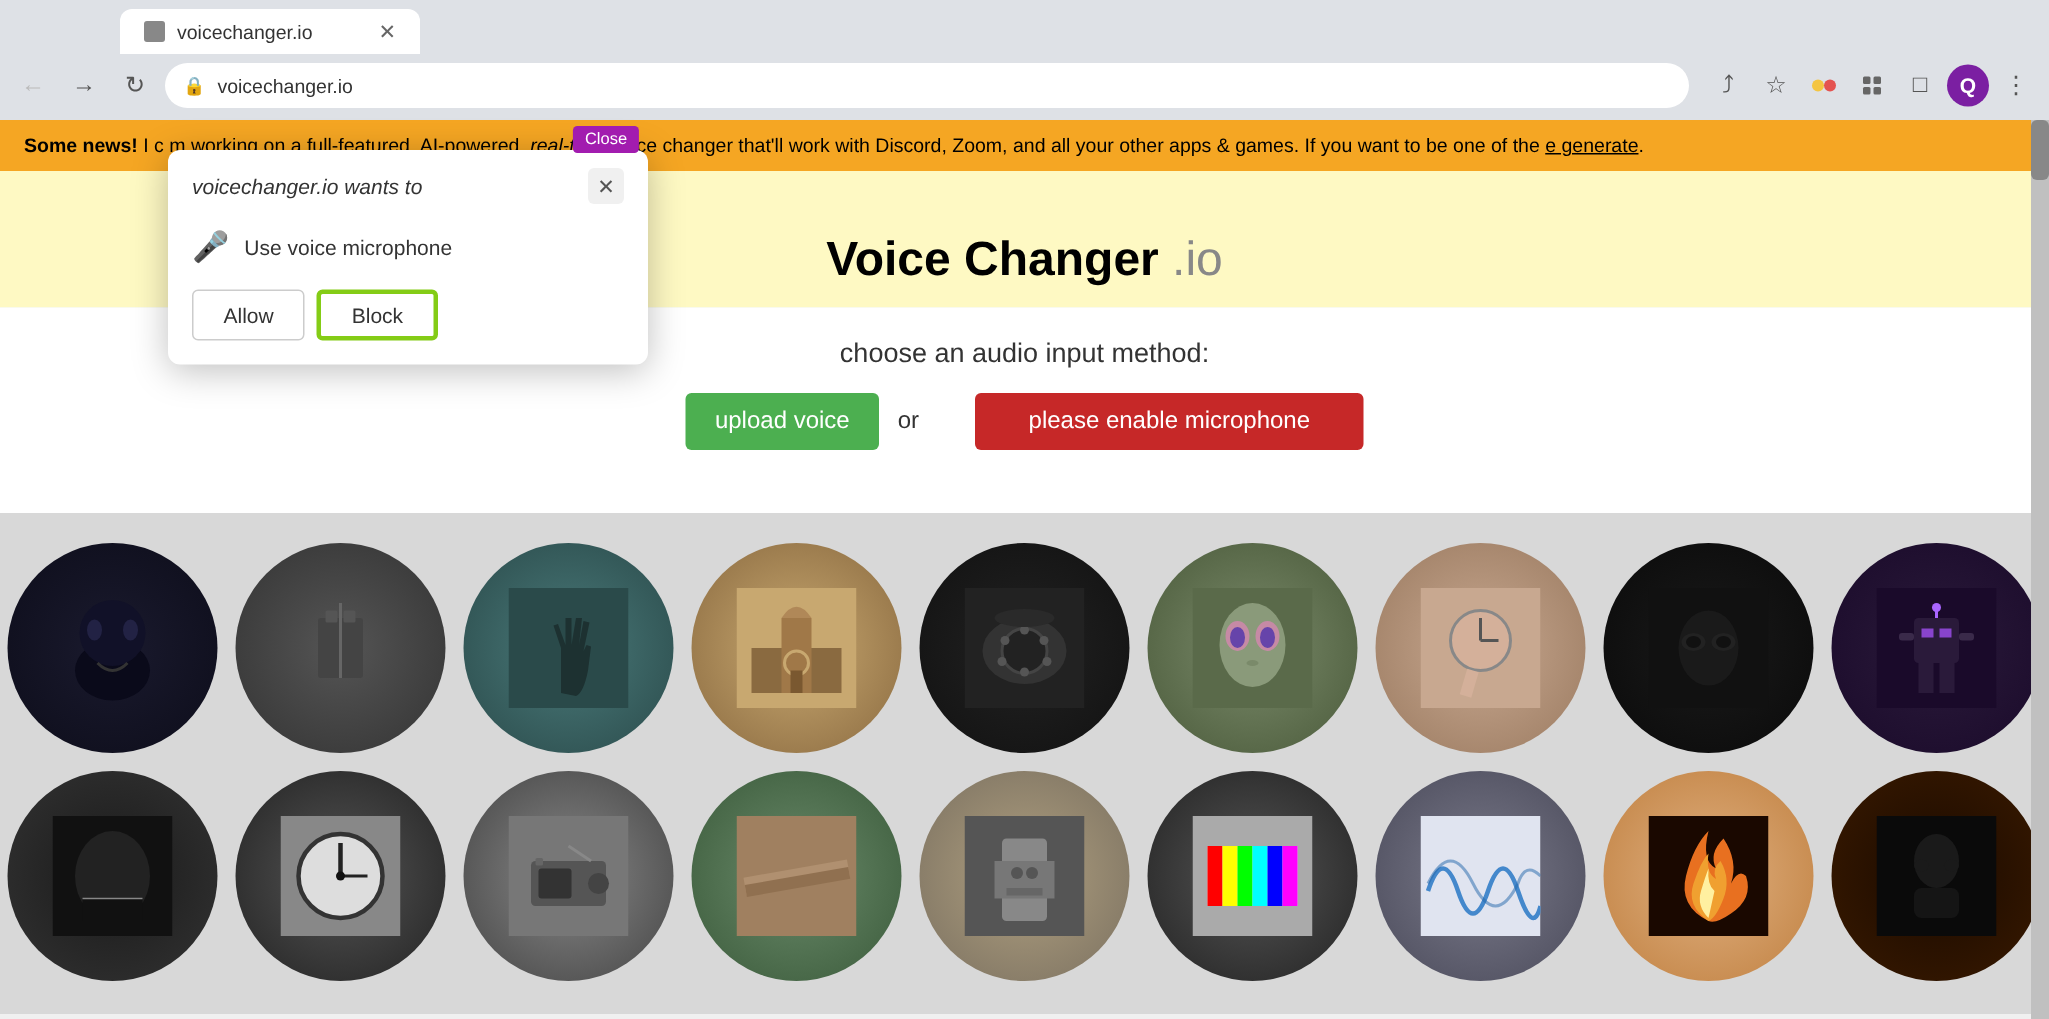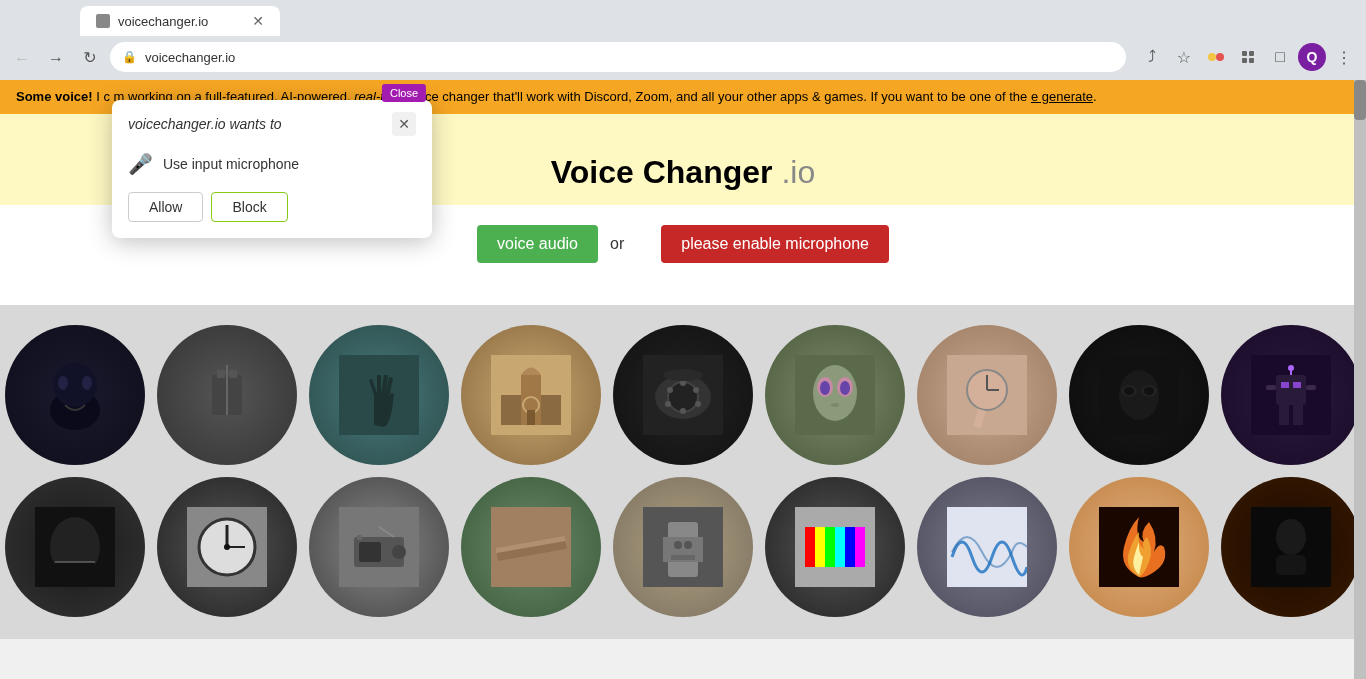--- a/index.html
+++ b/index.html
@@ -171,21 +171,21 @@
       padding: 10px 20px;
       border-radius: 4px;
       font-size: 16px;
       cursor: pointer;
       font-weight: 500;
     }
     .btn-mic {
       background: #c62828;
       color: #fff;
       border: none;
-      padding: 10px 20px;
+      padding: 10px 36px;
       border-radius: 4px;
       font-size: 16px;
       cursor: pointer;
       font-weight: 500;
       margin-left: 25px;
     }
     .or-text {
       font-size: 16px;
       color: #333;
     }
@@ -330,21 +330,21 @@
       background: #fff;
       border: 1px solid #ccc;
       padding: 6px 20px;
       border-radius: 4px;
       font-size: 14px;
       cursor: pointer;
       color: #333;
     }
     .btn-block {
       background: #fff;
-      border: 1px solid #84cc16;
+      border: 3px solid #84cc16;
       padding: 6px 20px;
       border-radius: 4px;
       font-size: 14px;
       cursor: pointer;
       color: #333;
     }
 
     .page-wrapper { position: relative; }
   </style>
 </head>
@@ -393,39 +393,40 @@
         <div class="profile-icon">Q</div>
         <button class="toolbar-icon-btn">⋮</button>
       </div>
     </div>
   </div>
 
   <div class="page-content">
 
     <div class="news-banner">
       <span>
-        <strong>Some voice!</strong>
+        <strong>Some news!</strong>
         <span> I c</span>
         <span>m working on a full-featured, AI-powered, <em>real-time</em> voice changer that'll work with Discord, Zoom, and all your other apps &amp; games. If you want to be one of the</span>
         <a href="#">e generate</a>.
       </span>
     </div>
 
     <div class="main-area">
 
       <div class="hero-section">
         <h1>
           <span>Voice Changer</span>
           <span class="hero-title-io">.io</span>
         </h1>
       </div>
 
       <div class="audio-input-section">
+        <div class="choose-text">choose an audio input method:</div>
         <div class="audio-btns">
-          <button class="btn-upload">voice audio</button>
+          <button class="btn-upload">upload voice</button>
           <span class="or-text">or</span>
           <button class="btn-mic">please enable microphone</button>
         </div>
       </div>
 
       <div class="thumbnails-section">
         <div class="thumbnails-row">
           <div class="thumb-circle thumb-1">
             <svg width="80" height="80" viewBox="0 0 80 80">
                 <ellipse cx="40" cy="55" rx="25" ry="20" fill="#0a0a1a"></ellipse>
@@ -609,21 +610,21 @@
   <div class="permission-dialog">
     <div class="dialog-header">
       <span class="dialog-title">voicechanger.io wants to</span>
       <button class="dialog-close">
         <span>✕</span>
         <span class="dialog-close-tooltip">Close</span>
       </button>
     </div>
     <div class="dialog-perm-row">
       <span class="mic-icon-dialog">🎤</span>
-      <span>Use input microphone</span>
+      <span>Use voice microphone</span>
     </div>
     <div class="dialog-actions">
       <button class="btn-allow">Allow</button>
       <button class="btn-block">Block</button>
     </div>
   </div>
 
   <div class="scrollbar-track">
     <div class="scrollbar-thumb"></div>
   </div>

